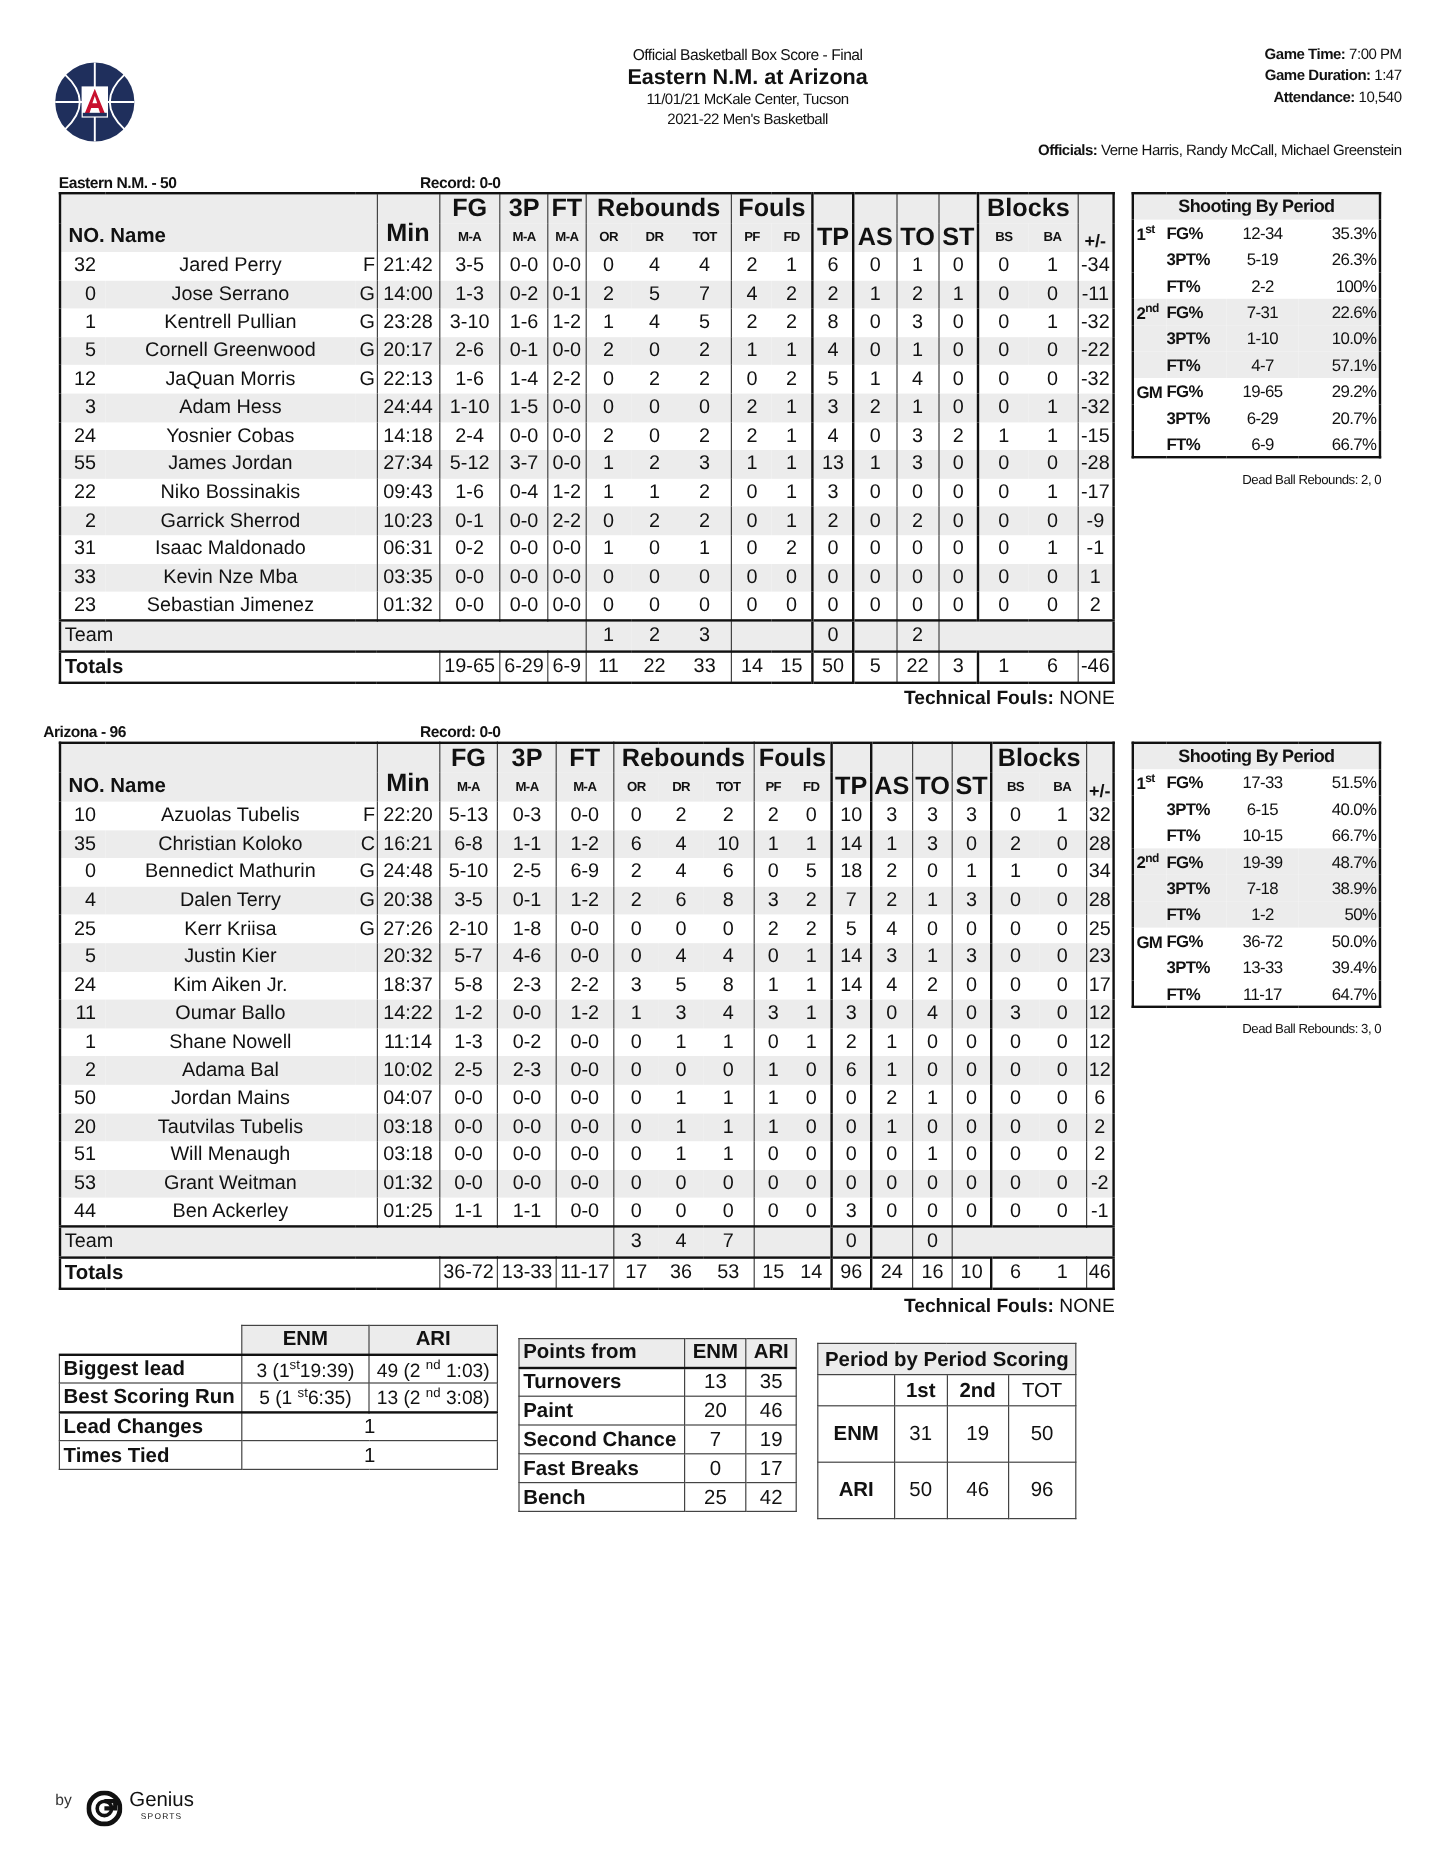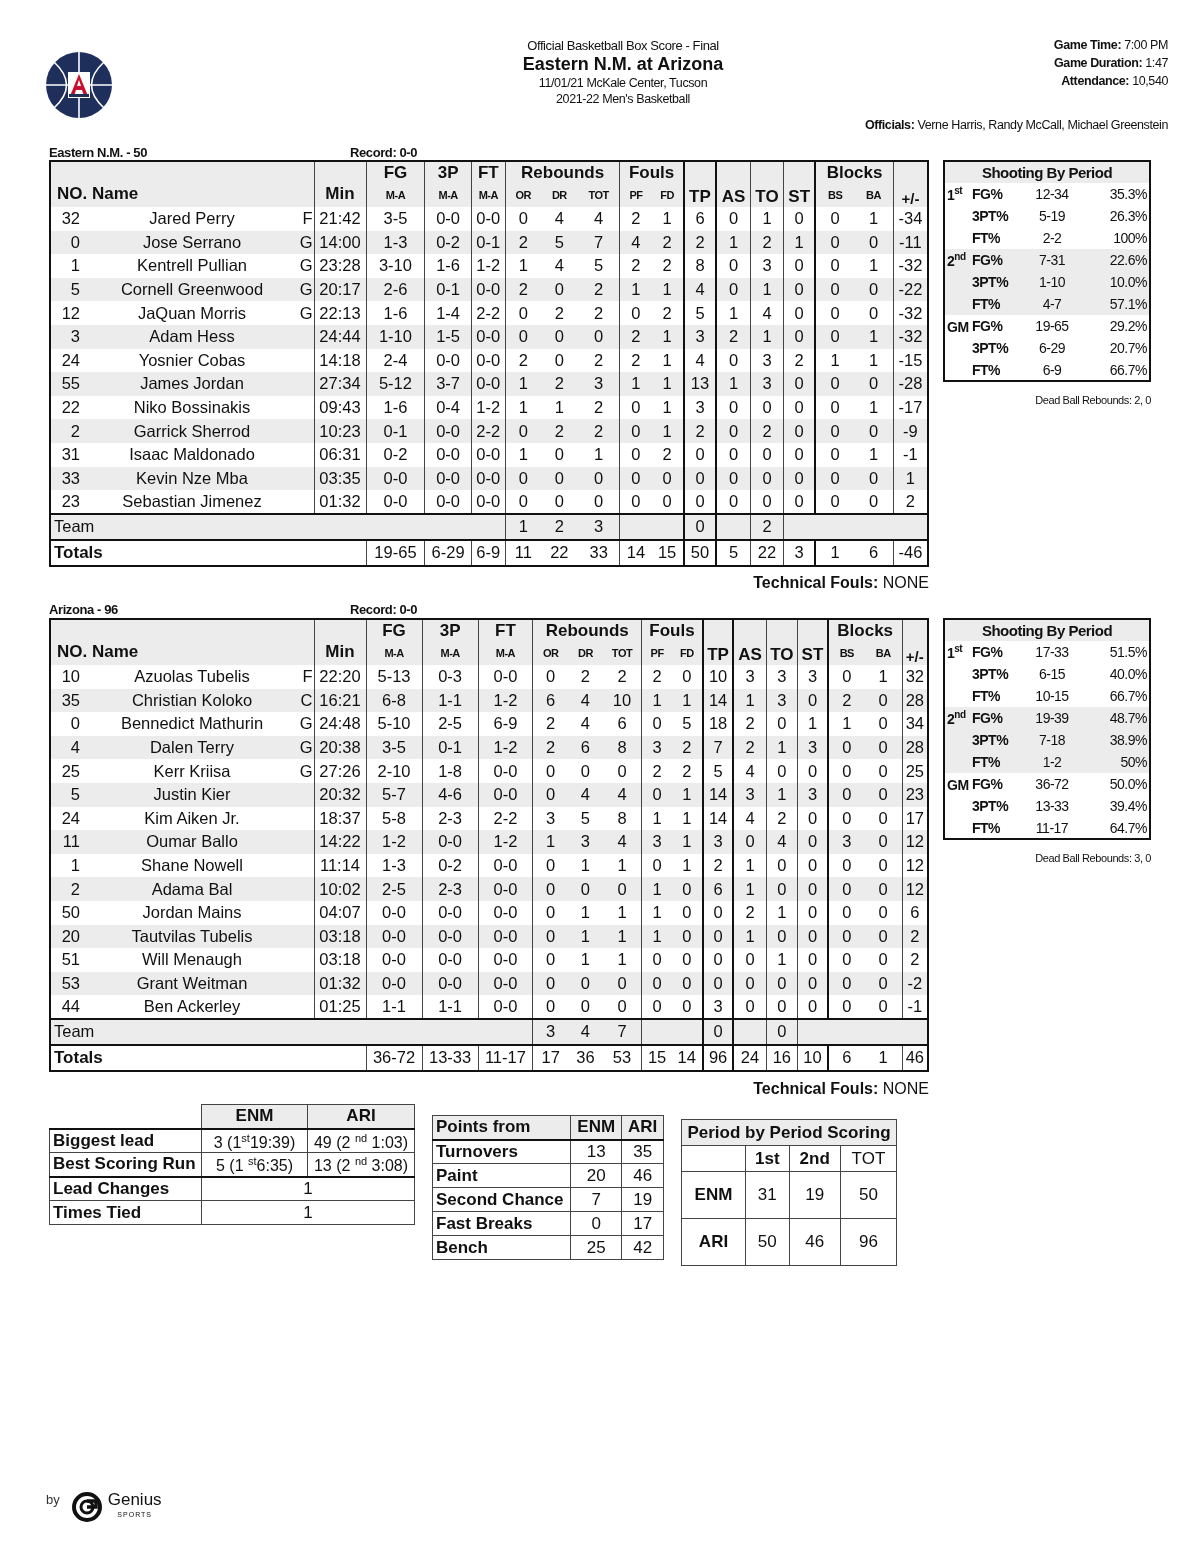--- a/index.html
+++ b/index.html
@@ -14,21 +14,21 @@
   .hdr-right b { font-weight: bold; }
   .officials { right: 32px; top: 118px; font-size: 12.5px; letter-spacing: -0.4px; }
   .officials b { font-weight: bold; }
 
   .team-title { font-size: 13px; font-weight: bold; letter-spacing: -0.4px; }
   .record { font-size: 13px; font-weight: bold; letter-spacing: -0.4px; text-align: center; }
 
   table.box { position: absolute; left: 49px; width: 880px; border-collapse: collapse; border: 2px solid #111; font-size: 16.5px; }
   table.box td, table.box th { text-align: center; padding: 0; white-space: nowrap; }
   table.box thead th { background: #ececec; font-weight: bold; }
-  table.box thead tr.h1 th { height: 22px; font-size: 17px; vertical-align: bottom; }
+  table.box thead tr.h1 th { height: 22px; font-size: 21px; vertical-align: bottom; }
   table.box thead tr.h2 th { height: 24px; font-size: 11px; letter-spacing: -0.5px; }
   table.box thead th.bigh { font-size: 17px; vertical-align: middle; }
   table.box tbody tr { height: 23.6px; }
   table.box tbody tr.alt { background: #ececec; }
   table.box td.no { width: 38px; text-align: right; padding-right: 8px; }
   table.box td.name { text-align: center; width: 208px; }
   table.box td.pos { width: 18px; text-align: right; padding-right: 1px; border-right: 1px solid #444; }
   table.box td.min { width: 52px; border-right: 1px solid #444; }
   .bl { border-left: 1px solid #444; }
   .blk { border-left: 2px solid #111; }
@@ -496,21 +496,21 @@
         <tr>
           <td class="per"><span></span><sup></sup></td>
           <td class="stat">FT%</td>
           <td class="ma">6-9</td>
           <td class="pct">66.7%</td>
         </tr>
       </tbody>
   </table>
   <div class="abs dbr" style="top: 394px;">Dead Ball Rebounds: 2, 0</div>
 
-  <div class="abs team-title" style="left: 49px; top: 602px;">Arizona - 96</div>
+  <div class="abs team-title" style="left: 36px; top: 602px;">Arizona - 96</div>
   <div class="abs record" style="left: 350px; top: 602px;">Record: 0-0</div>
   <table class="box" style="top: 618px;">
     <thead>
       <tr class="h1">
         <th colspan="3" rowspan="2" style="text-align:left;vertical-align:bottom;padding-bottom:3px;font-size:17px;border-right:1px solid #444;"><span style="display:inline-block;padding-left:6px;">NO.</span> <span>Name</span></th>
         <th rowspan="2" class="bigh" style="vertical-align:bottom;padding-bottom:3px;border-right:1px solid #444;">Min</th>
         <th class="bl">FG</th>
         <th class="bl">3P</th>
         <th class="bl">FT</th>
         <th colspan="3" class="bl">Rebounds</th>

